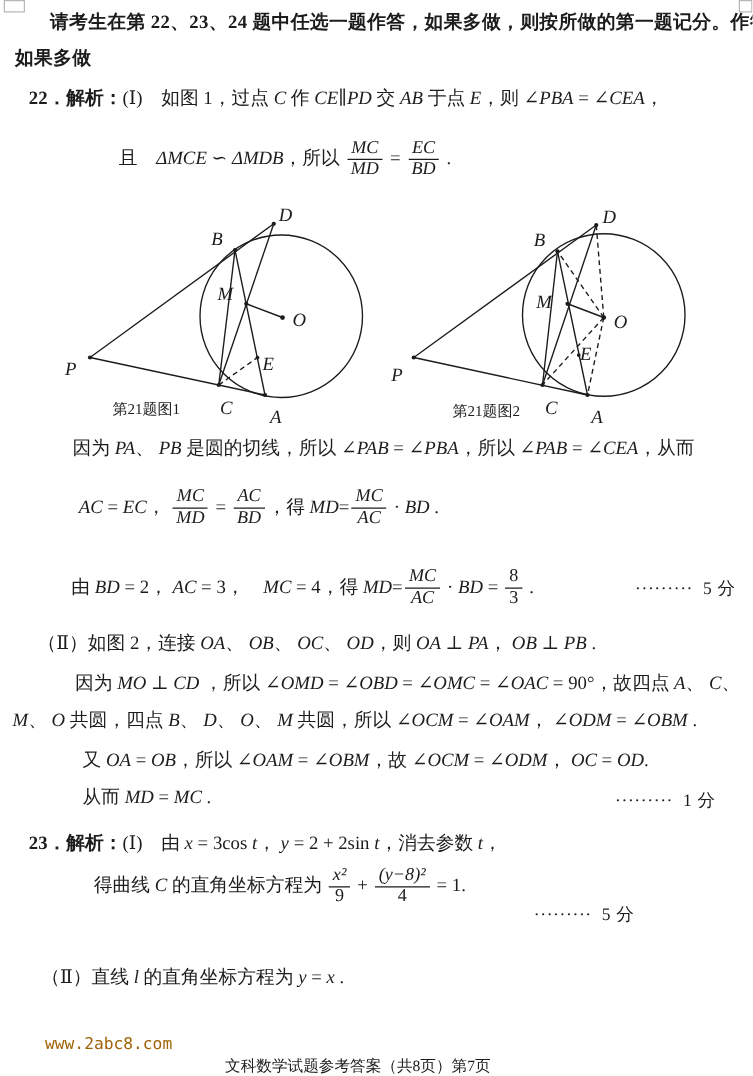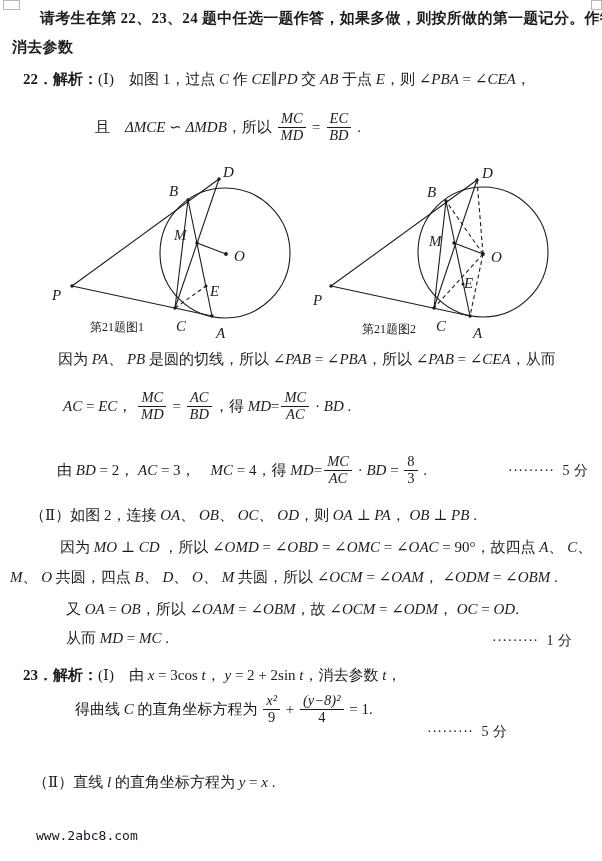--- a/index.html
+++ b/index.html
@@ -20,34 +20,34 @@
   .frac{display:inline-flex;flex-direction:column;align-items:center;margin:0 2px;line-height:1.08;font-size:14.5px;}
   .fnum{padding:0 3px;border-bottom:1.3px solid #1c1c1c;}
   .fden{padding:0 3px;}
   .score{position:absolute;font-size:14px;white-space:pre;letter-spacing:0.5px;}
   .figure{position:absolute;}
   .figure line, .figure circle.ring{stroke:#1c1c1c;fill:none;stroke-width:1.1;}
   .figure line.dash{stroke-dasharray:4 3;}
   .figure circle.dot{fill:#1c1c1c;stroke:none;}
   .figure text{font-family:"Liberation Serif","DejaVu Serif",serif;font-style:italic;font-size:15px;fill:#1c1c1c;}
   .figure text.cap{font-style:normal;font-size:12px;}
-  .footer-url{position:absolute;font-family:"DejaVu Sans Mono","Liberation Mono",monospace;font-size:13px;color:#0f172a;}
+  .footer-url{position:absolute;font-family:"DejaVu Sans Mono","Liberation Mono",monospace;font-size:13px;color:#a16207;}
   .footer-page{position:absolute;font-size:12.5px;color:#1c1c1c;}
   .corner{position:absolute;border:1px solid #b8b8b8;background:transparent;}
 </style>
 </head>
 <body>
 
 <div class="page">
 
   <div class="corner" style="left:3px;top:0;width:15px;height:8px;"></div>
   <div class="corner" style="right:0;top:0;width:9px;height:8px;"></div>
 
   <div class="line hei" style="left:40px;top:9px;">请考生在第 22、23、24 题中任选一题作答，如果多做，则按所做的第一题记分。作答时</div>
-  <div class="line hei" style="left:12px;top:38px;">消去参数</div>
+  <div class="line hei" style="left:12px;top:38px;">如果多做</div>
 
   <div class="line" style="left:12px;top:70px;"><span class="seg-t seg-b">22．解析：</span><span class="seg-t">(Ⅰ)　如图 1，过点 </span><span class="seg-m">C</span><span class="seg-t"> 作 </span><span class="seg-m">CE∥PD</span><span class="seg-t"> 交 </span><span class="seg-m">AB</span><span class="seg-t"> 于点 </span><span class="seg-m">E</span><span class="seg-t">，则 ∠</span><span class="seg-m">PBA</span><span class="seg-t"> = ∠</span><span class="seg-m">CEA</span><span class="seg-t">，</span></div>
   <div class="line" style="left:95px;top:108px;height:38px;"><span class="seg-t">且　</span><span class="seg-m">ΔMCE</span><span class="seg-t"> ∽ </span><span class="seg-m">ΔMDB</span><span class="seg-t">，所以 </span><span class="frac"><span class="fnum mi">MC</span><span class="fden mi">MD</span></span><span class="seg-t"> = </span><span class="frac"><span class="fnum mi">EC</span><span class="fden mi">BD</span></span><span class="seg-t"> .</span></div>
 
   <svg class="figure" style="left:20px;top:160px;" width="285" height="180" viewBox="20 160 285 180">
     <circle class="ring" cx="225" cy="253" r="65"></circle>
     <line x1="72" y1="286" x2="219" y2="179"></line>
     <line x1="72" y1="286" x2="212" y2="316"></line>
     <line x1="219" y1="179" x2="175" y2="308"></line>
     <line x1="188" y1="200" x2="212" y2="316"></line>
@@ -116,14 +116,15 @@
   <div class="line" style="left:66px;top:629px;align-items:center;"><span class="seg-t">从而 </span><span class="seg-m">MD</span><span class="seg-t"> = </span><span class="seg-m">MC</span><span class="seg-t"> .</span></div>
   <div class="score" style="left:492px;top:632px;">·········  1 分</div>
 
   <div class="line" style="left:12px;top:666px;"><span class="seg-t seg-b">23．解析：</span><span class="seg-t">(Ⅰ)　由 </span><span class="seg-m">x</span><span class="seg-t"> = 3cos </span><span class="seg-m">t</span><span class="seg-t">， </span><span class="seg-m">y</span><span class="seg-t"> = 2 + 2sin </span><span class="seg-m">t</span><span class="seg-t">，消去参数 </span><span class="seg-m">t</span><span class="seg-t">，</span></div>
   <div class="line" style="left:75px;top:686px;height:46px;"><span class="seg-t">得曲线 </span><span class="seg-m">C</span><span class="seg-t"> 的直角坐标方程为 </span><span class="frac"><span class="fnum mi">x²</span><span class="fden">9</span></span><span class="seg-t"> + </span><span class="frac"><span class="fnum mi">(y−8)²</span><span class="fden">4</span></span><span class="seg-t"> = 1.</span></div>
   <div class="score" style="left:427px;top:723px;">·········  5 分</div>
 
   <div class="line" style="left:33px;top:773px;justify-content:center;"><span class="seg-t">（Ⅱ）直线 </span><span class="seg-m">l</span><span class="seg-t"> 的直角坐标方程为 </span><span class="seg-m">y</span><span class="seg-t"> = </span><span class="seg-m">x</span><span class="seg-t"> .</span></div>
 
   <div class="footer-url" style="left:36px;top:828px;">www.2abc8.com</div>
+  <div class="footer-page" style="left:180px;top:845px;">文科数学试题参考答案（共8页）第7页</div>
 
 </div>
 
 </body></html>

